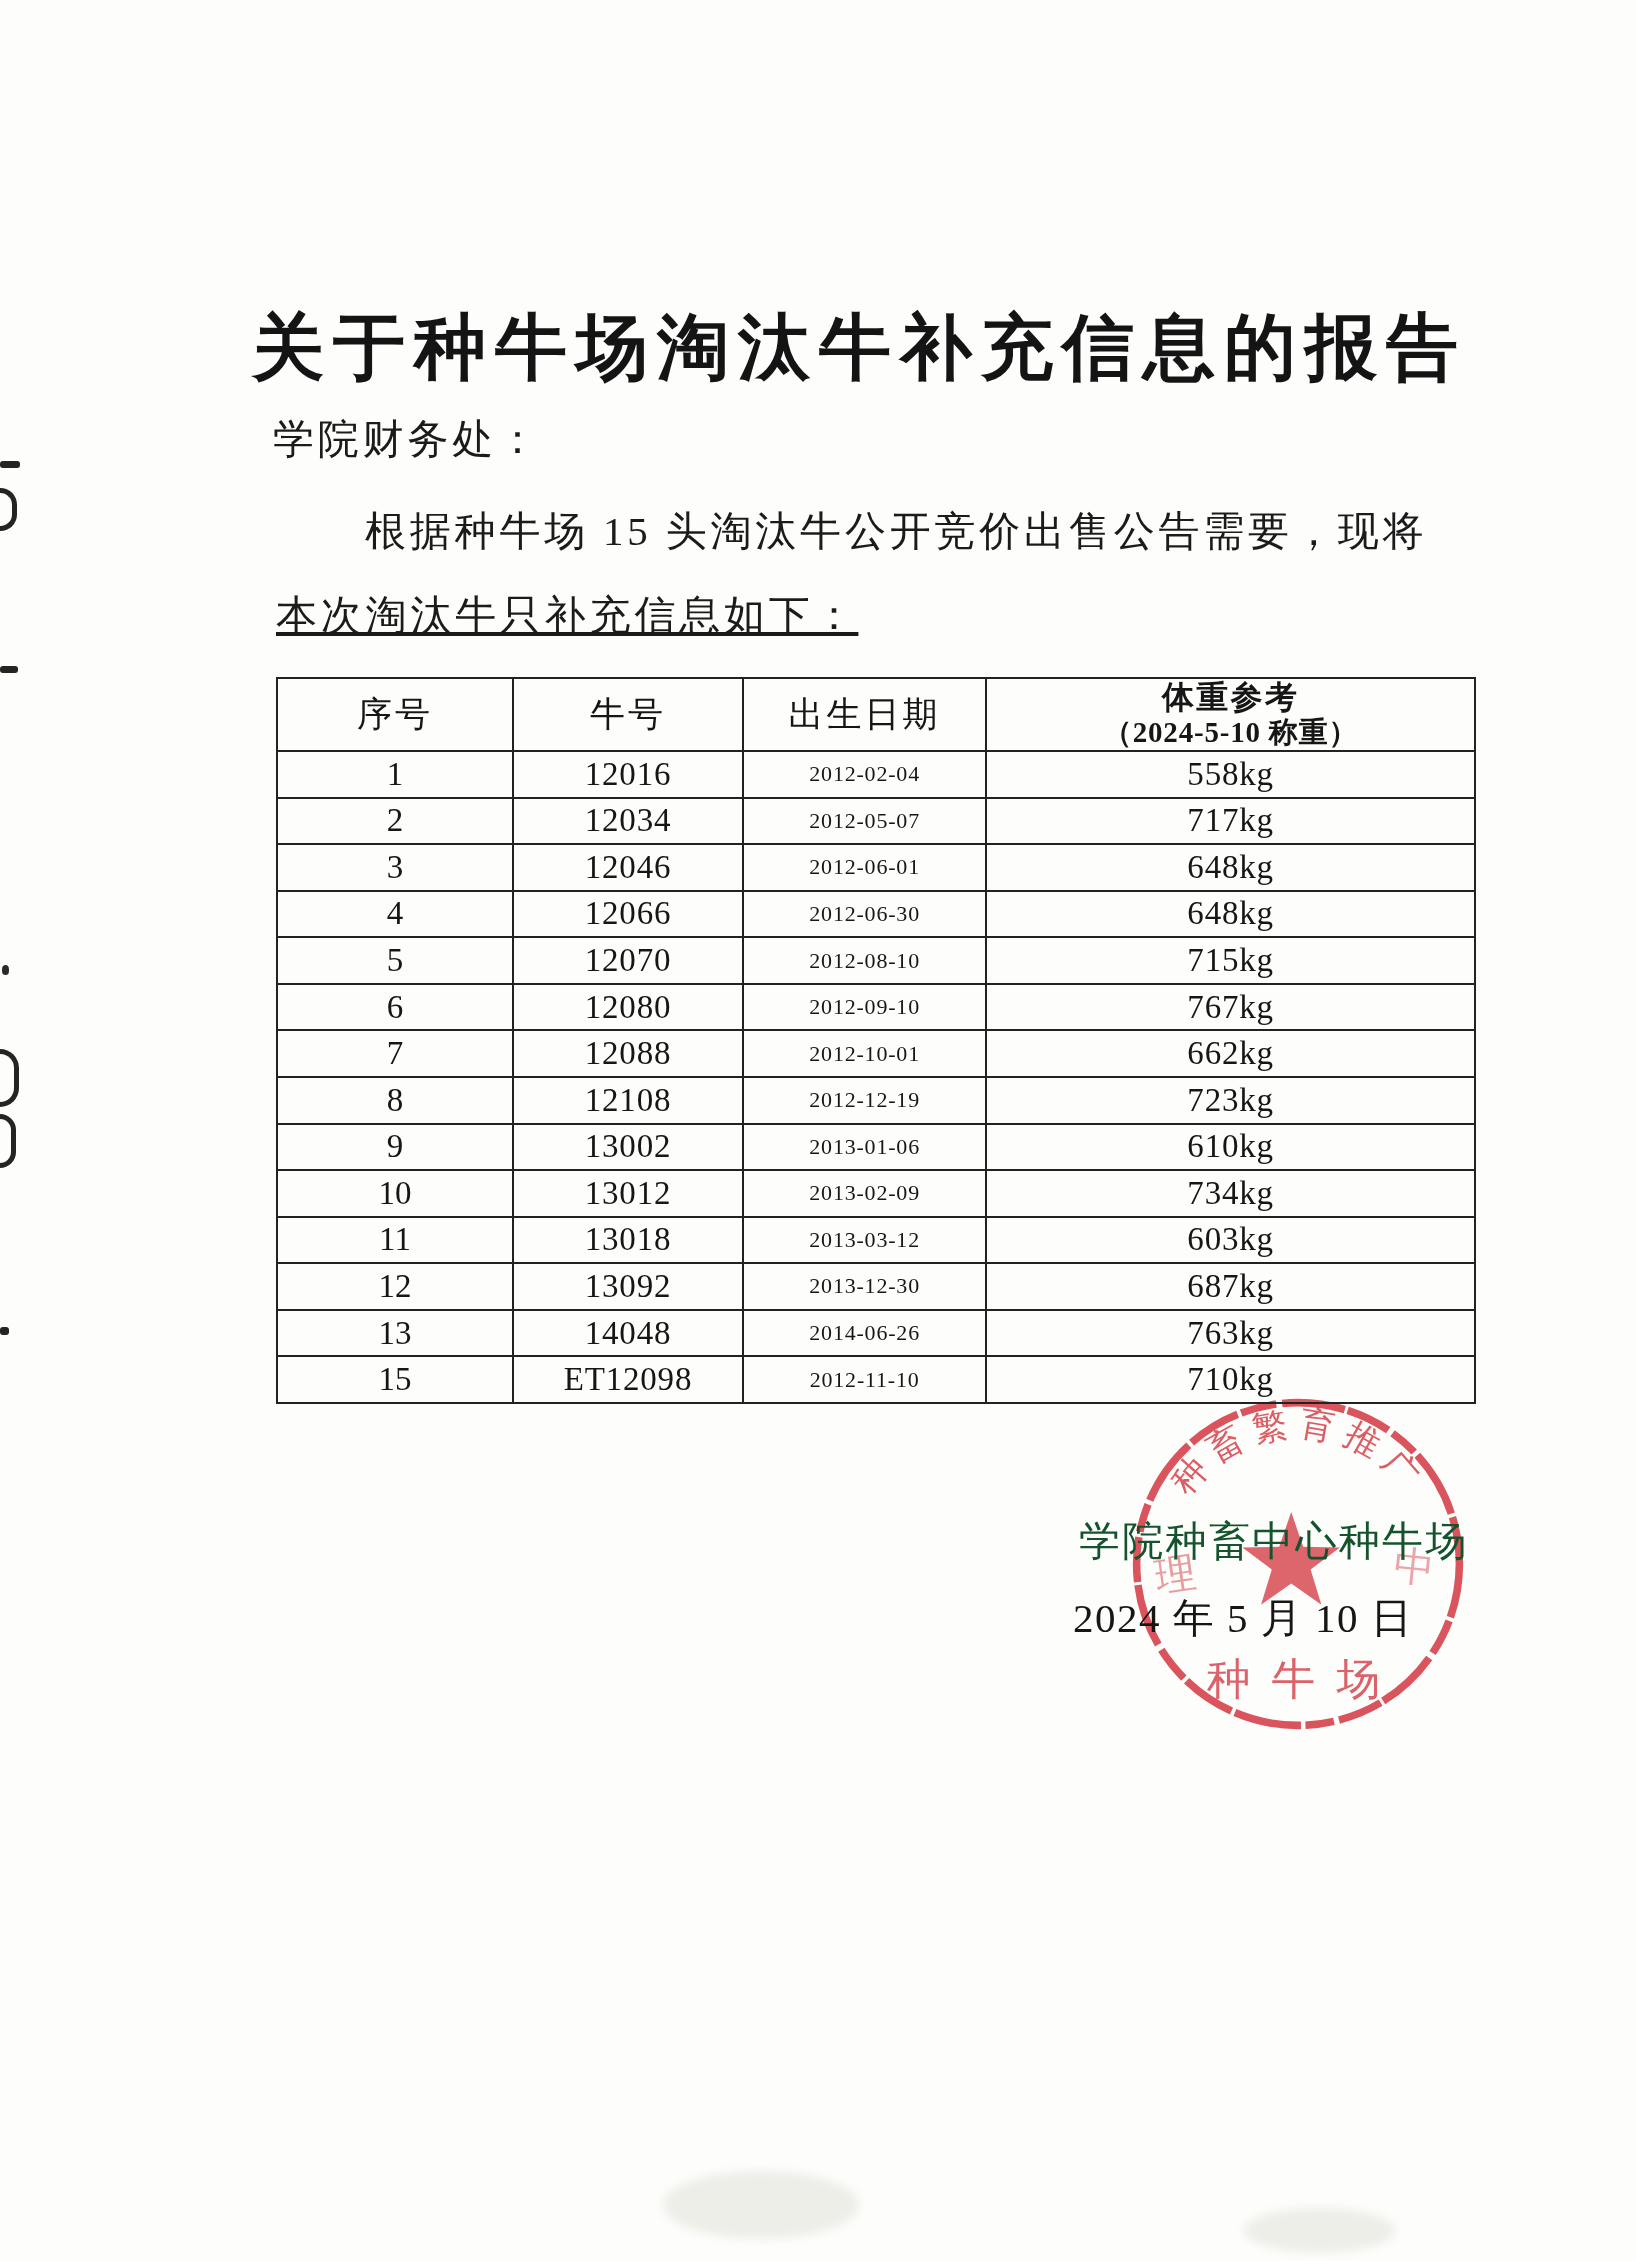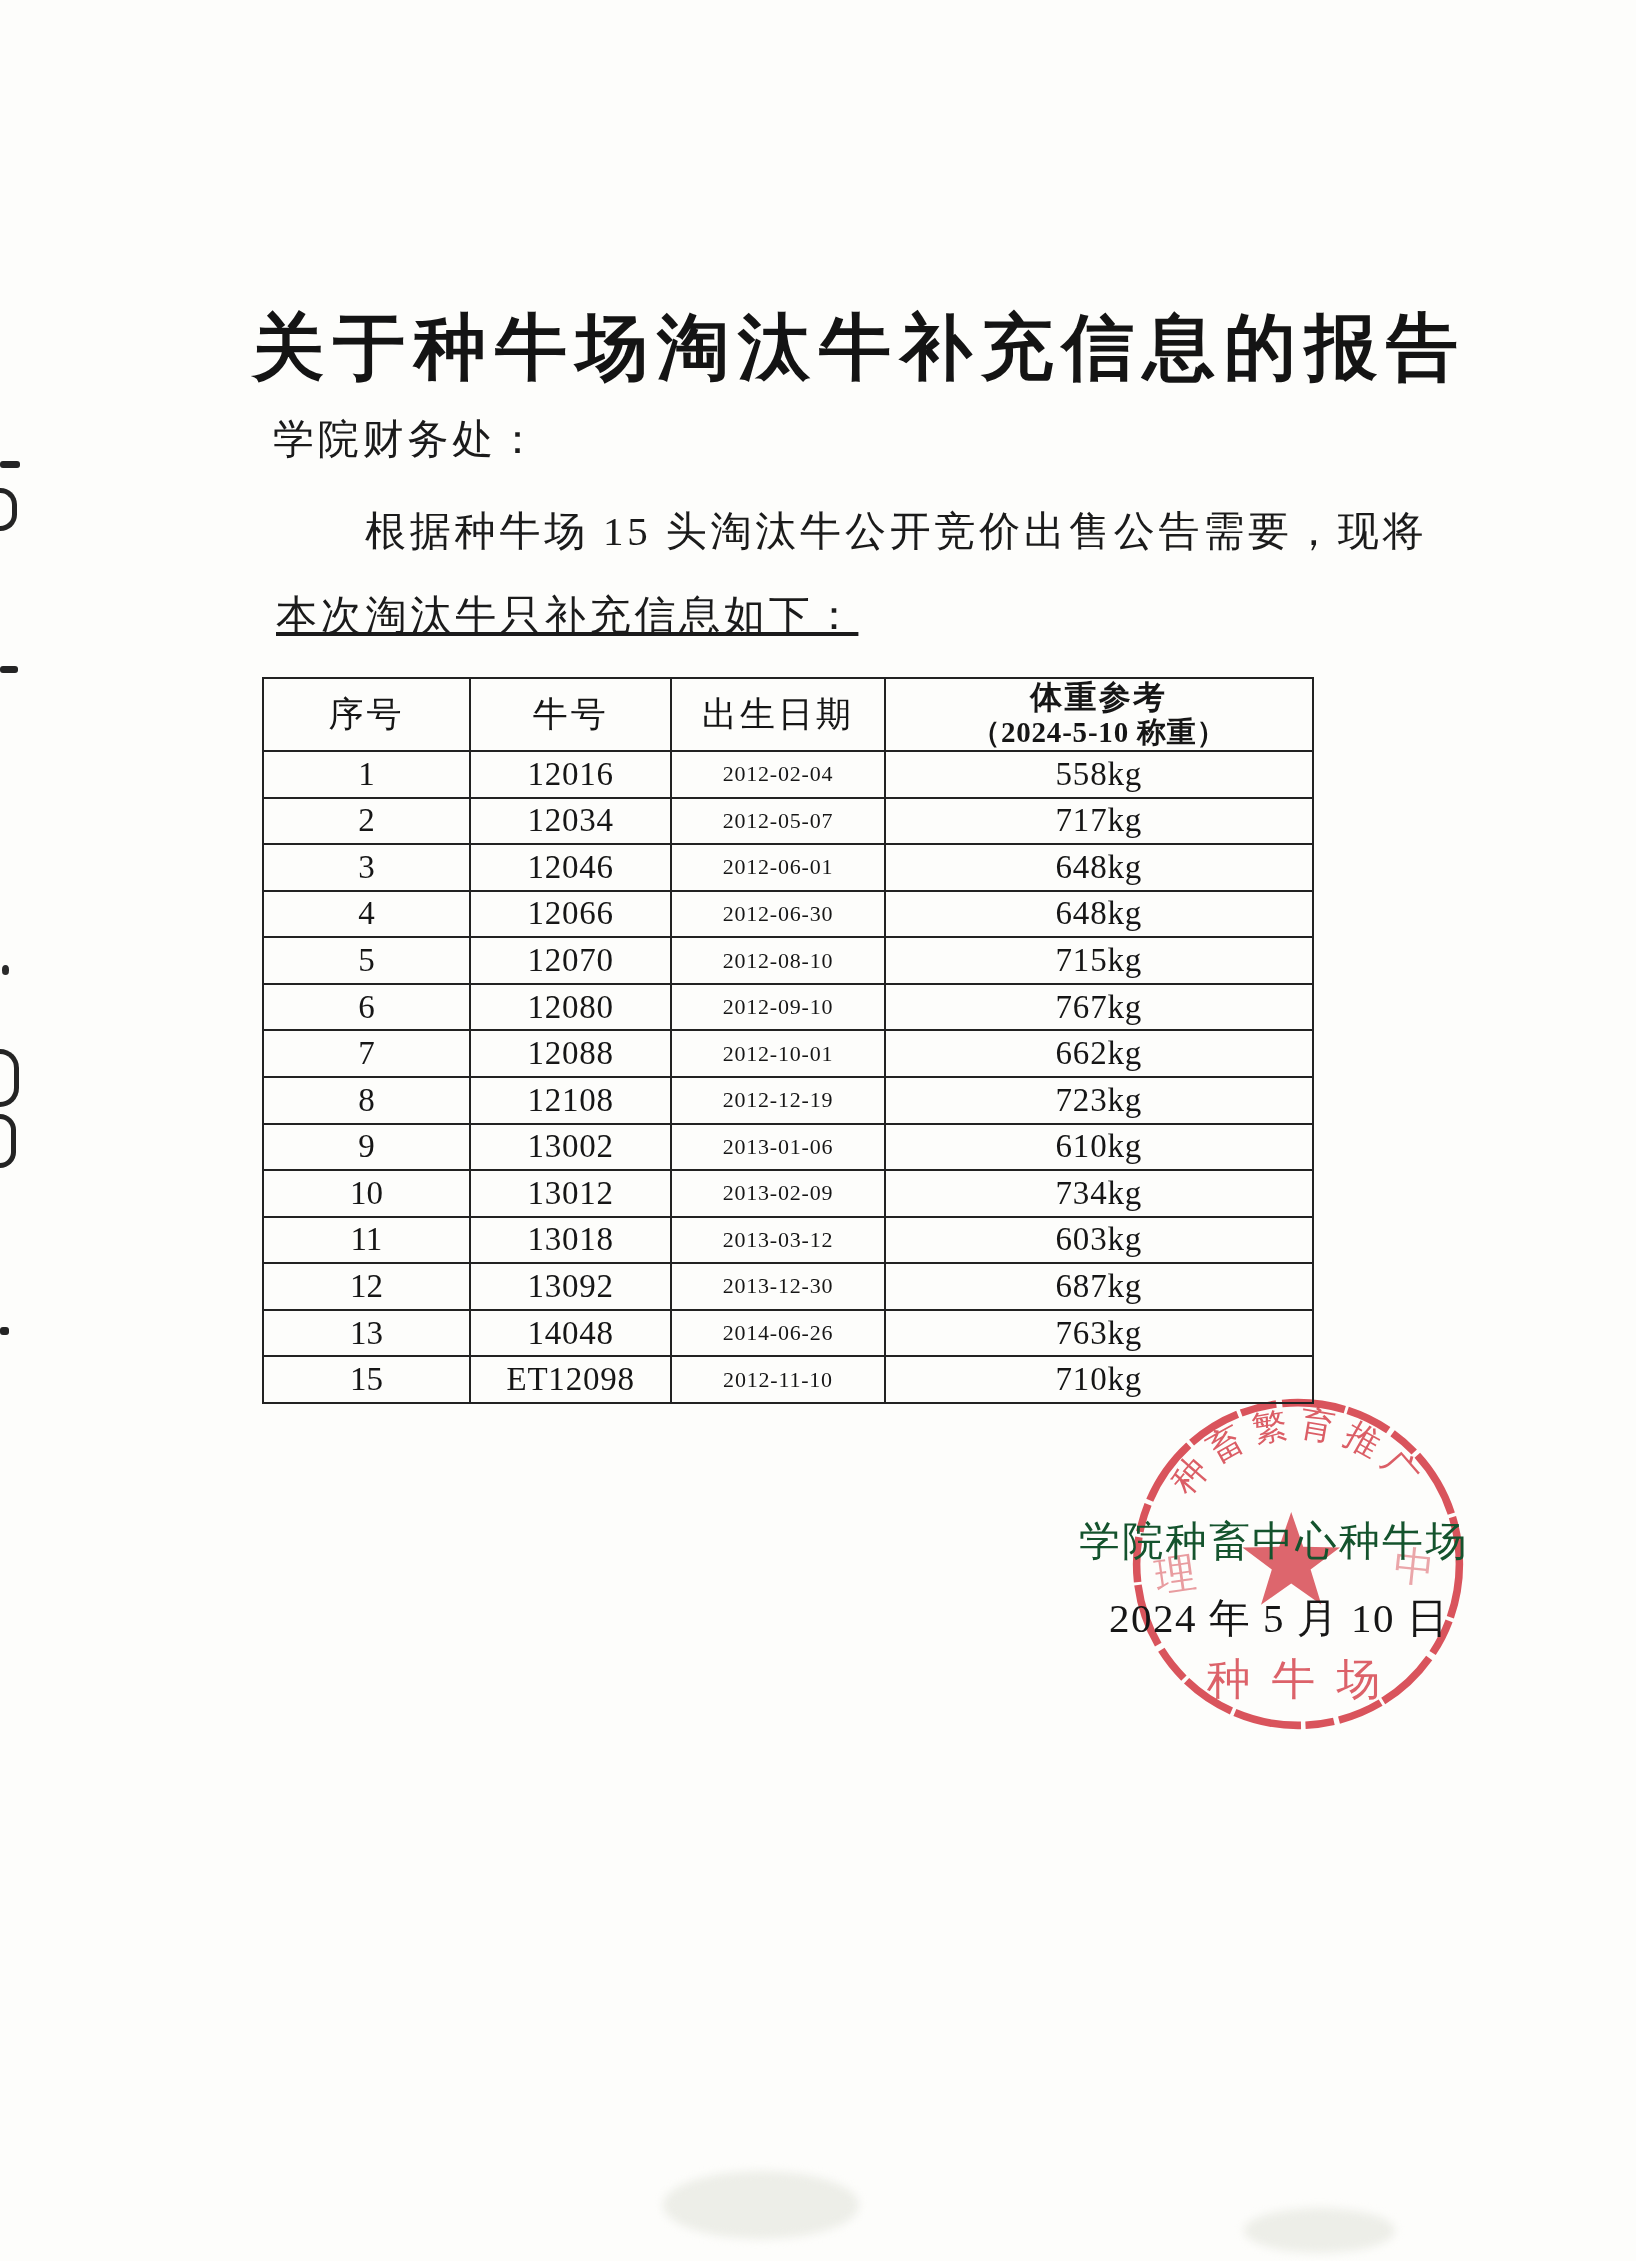--- a/index.html
+++ b/index.html
@@ -27,22 +27,22 @@
   .body-line1{
     position:absolute;left:365px;top:511px;
     font-size:41px;letter-spacing:3.8px;line-height:1;white-space:nowrap;
   }
   .body-line2{
     position:absolute;left:276px;top:595px;
     font-size:41px;letter-spacing:3.8px;line-height:1;white-space:nowrap;text-decoration:underline;
   }
   
   table.cattle{
-    position:absolute;left:262px;top:677px;
-    width:1052px;height:727px;
+    position:absolute;left:276px;top:677px;
+    width:1200px;height:727px;
     border-collapse:collapse;
     table-layout:fixed;
     z-index:2;
   }
   table.cattle th,table.cattle td{
     border:2.3px solid #222;
     text-align:center;vertical-align:middle;
     padding:0;
     color:#161616;
   }
@@ -57,21 +57,21 @@
   td.c-weight{font-size:33px;letter-spacing:0.8px;}
   
   .sig-org{
     position:absolute;left:1079px;top:1521px;
     font-size:41px;letter-spacing:2.3px;line-height:1;white-space:nowrap;
     z-index:3;color:#14532d;
   }
   .sig-date{
     position:absolute;left:1073px;top:1598px;
     font-size:41px;letter-spacing:1.5px;line-height:1;white-space:nowrap;
-    z-index:3;color:#161616;margin-left:36px;
+    z-index:3;color:#161616;
   }
   
   .stamp{
     position:absolute;left:1117px;top:1383px;
     width:362px;height:362px;
     z-index:1;
     mix-blend-mode:multiply;
   }
   .stamp text{font-family:"Liberation Serif","DejaVu Serif",serif;}
   

